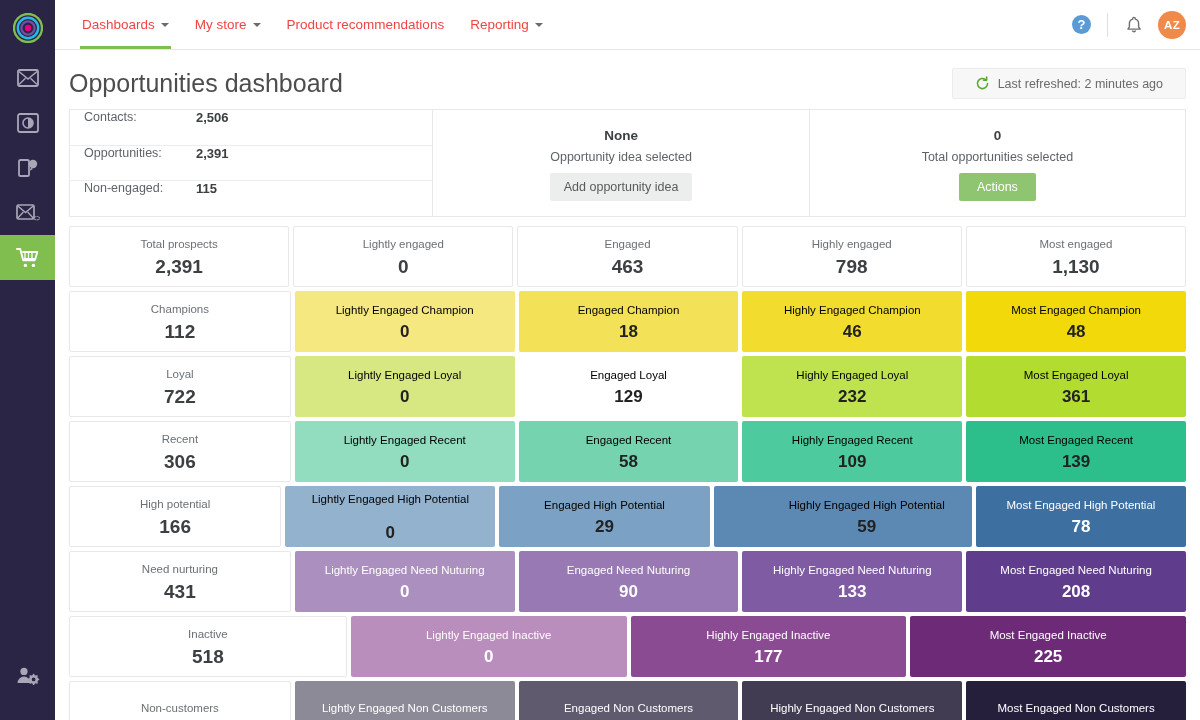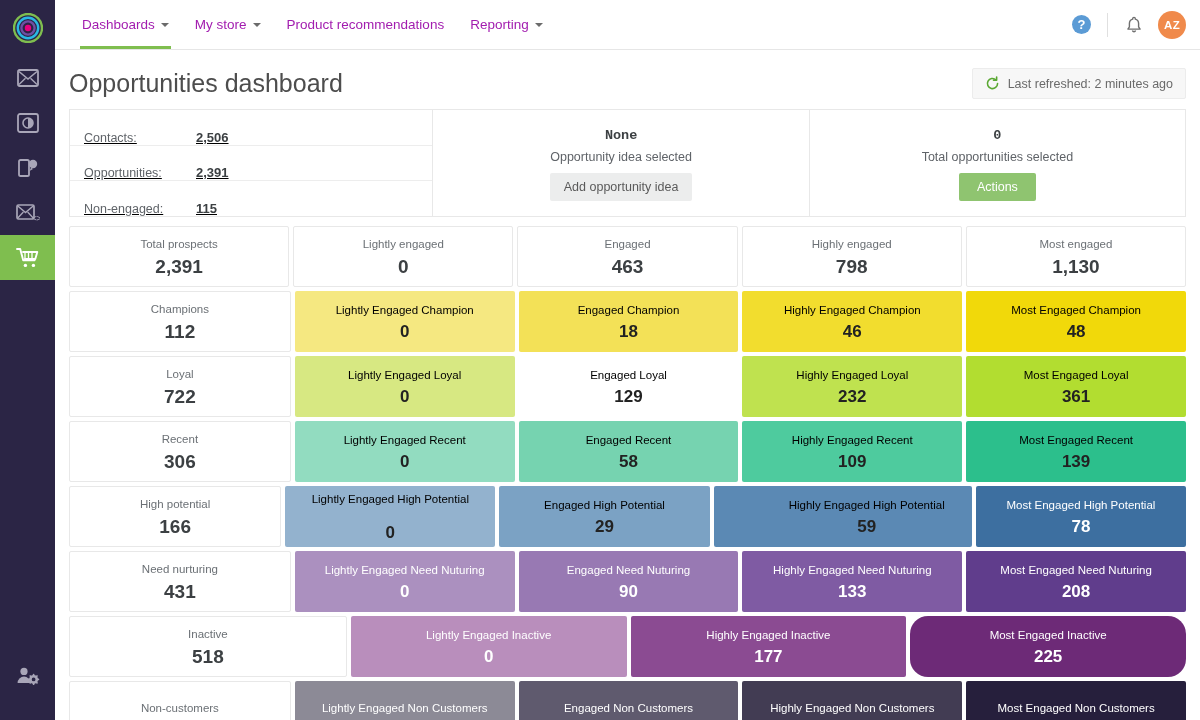--- a/index.html
+++ b/index.html
@@ -41,21 +41,21 @@
     height: 50px; flex: 0 0 50px;
     border-bottom: 1px solid #e6e6e6;
     display: flex; align-items: stretch;
     background: #fff;
     padding-left: 14px;
   }
   .nav-items { display: flex; align-items: stretch; }
   .nav-item {
     display: flex; align-items: center;
     padding: 0 13px;
-    font-size: 13.5px; color: #a21caf;
+    font-size: 13.5px; color: #ef4444;
     cursor: pointer; position: relative;
     white-space: nowrap;
   }
   .nav-item .caret {
     display: inline-block; margin-left: 6px;
     width: 0; height: 0;
     border-left: 4px solid transparent;
     border-right: 4px solid transparent;
     border-top: 4px solid #6b6b6b;
   }
@@ -88,48 +88,48 @@
     padding: 18px 14px 10px 14px;
     display: flex; align-items: center;
   }
   .page-title { font-size: 25px; color: #4d4d4d; font-weight: 400; }
   .refresh-badge {
     margin-left: auto;
     display: flex; align-items: center; gap: 8px;
     background: #f7f7f7;
     border: 1px solid #ececec;
     border-radius: 2px;
-    padding: 7px 12px;
+    padding: 7px 22px;
     font-size: 12.5px; color: #6a6a6a;
     cursor: pointer;
   }
 
   
   .main { flex: 1 1 auto; padding: 0 14px; overflow: hidden; }
 
   
   .summary {
     display: flex;
     border: 1px solid #e8e8e8;
     background: #fff;
     height: 108px;
   }
   .sum-left { width: 32.6%; display: flex; flex-direction: column; border-right: 1px solid #e8e8e8; }
-  .sum-row { flex: 1 1 0; display: flex; align-items: flex-end; padding-left: 14px; border-bottom: 1px solid #ededed; text-decoration: underline; }
+  .sum-row { flex: 1 1 0; display: flex; align-items: flex-start; padding-left: 14px; border-bottom: 1px solid #ededed; }
   .sum-row:last-child { border-bottom: none; }
   .sum-label { font-size: 12.5px; color: #5f6368; width: 112px; }
   .sum-value { font-size: 13px; color: #3c4043; font-weight: bold; }
 
   .sum-mid, .sum-right {
     flex: 1 1 0;
     display: flex; flex-direction: column; align-items: center; justify-content: center;
     padding: 9px 0 8px;
   }
   .sum-mid { border-right: 1px solid #e8e8e8; }
-  .sum-big { font-size: 13.5px; color: #3c4043; font-weight: bold; line-height: 1.5; font-family: Liberation Mono, monospace; }
+  .sum-big { font-size: 13.5px; color: #3c4043; font-weight: bold; line-height: 1.5; }
   .sum-cap { font-size: 12.5px; color: #5f6368; margin-top: 4px; }
   .btn-grey {
     margin-top: 9px;
     background: #eceded; border: none; border-radius: 2px;
     padding: 7px 14px; font-size: 12.5px; color: #5a5a5a;
     font-family: inherit; cursor: pointer;
   }
   .btn-green {
     margin-top: 9px;
     background: #8fc470; border: none; border-radius: 2px;
@@ -446,21 +446,21 @@
               <div class="cell-value dark-text">518</div>
             </div>
             <div class="cell" style="background: rgb(185, 142, 188);">
               <div class="cell-label light-text">Lightly Engaged Inactive</div>
               <div class="cell-value light-text">0</div>
             </div>
             <div class="cell" style="background: rgb(139, 75, 146);">
               <div class="cell-label light-text">Highly Engaged Inactive</div>
               <div class="cell-value light-text">177</div>
             </div>
-            <div class="cell" style="background: rgb(109, 42, 119); border-radius: 18px;">
+            <div class="cell" style="background: rgb(109, 42, 119);">
               <div class="cell-label light-text">Most Engaged Inactive</div>
               <div class="cell-value light-text">225</div>
             </div>
           </div>
           <div class="grid-row">
             <div class="cell label-cell">
               <div class="cell-label ">Non-customers</div>
               <div class="cell-value dark-text"></div>
             </div>
             <div class="cell" style="background: rgb(140, 138, 150);">

